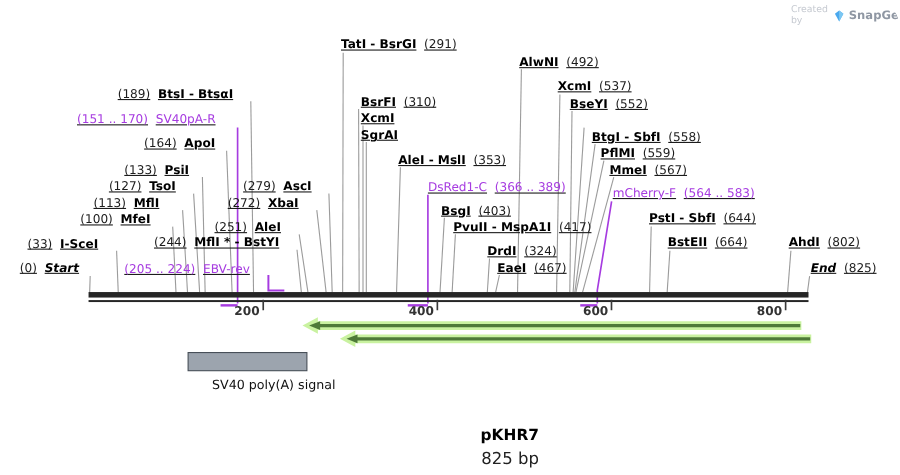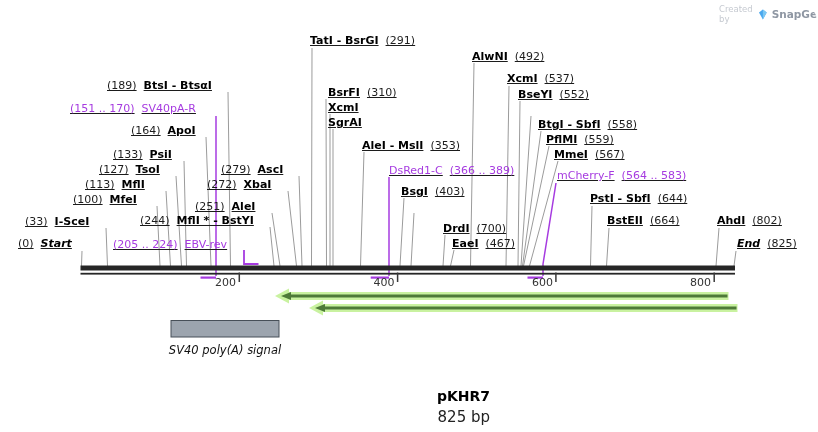--- a/index.html
+++ b/index.html
@@ -6,23 +6,23 @@
   .canvas{position:relative;width:818px;height:432px;background:#fff;overflow:hidden;
           font-family:"DejaVu Sans",sans-serif;border-radius:25px;}
   svg.layer{position:absolute;left:0;top:0;}
   .lbl{position:absolute;white-space:nowrap;font-size:11px;line-height:13px;color:#1c1c1c;text-decoration:underline;}
   .lbl .name{font-weight:bold;color:#000;}
   .lbl .pos{font-weight:normal;color:#1c1c1c;}
   .pre{margin-right:7px;}
   .post{margin-left:7px;}
   .lbl.purple .name,.lbl.purple .pos{color:#A63BE0;font-weight:normal;text-align:center;}
   .lbl.se .name{font-style:italic;}
-  .tick-num{position:absolute;width:40px;text-align:right;font-size:11px;color:#333;}
-  .feat-lbl{position:absolute;left:145px;top:343px;width:160px;text-align:center;
-            font-size:11.5px;color:#111;font-style:italic;}
+  .tick-num{position:absolute;width:40px;text-align:right;font-size:11px;color:#333;font-weight:bold;}
+  .feat-lbl{position:absolute;left:145px;top:343px;width:160px;text-align:right;
+            font-size:11.5px;color:#111;}
   .title{position:absolute;left:330px;top:388px;width:160px;text-align:right;}
   .title .t1{font-size:14px;font-weight:bold;color:#000;}
   .title .t2{font-size:15px;color:#222;margin-top:4px;}
   .wm{position:absolute;left:719px;top:4px;display:flex;align-items:center;gap:4px;}
   .wm-created{font-size:8.5px;color:#c6cad1;}
   .wm-brand{font-size:10.5px;font-weight:600;color:#8f97a3;}
 </style>
 </head>
 <body>
 
@@ -125,21 +125,22 @@
   <div class="lbl" style="left:207px;top:178px"><span class="pos pre">(272)</span><span class="name">XbaI</span></div>
   <div class="lbl" style="left:221px;top:163px"><span class="pos pre">(279)</span><span class="name">AscI</span></div>
 
   <div class="lbl" style="left:310px;top:34px"><span class="name">TatI - BsrGI</span><span class="pos post">(291)</span></div>
   <div class="lbl" style="left:328px;top:86px"><span class="name">BsrFI</span><span class="pos post">(310)</span></div>
   <div class="lbl" style="left:328px;top:101px"><span class="name">XcmI</span></div>
   <div class="lbl" style="left:328px;top:116px"><span class="name">SgrAI</span></div>
   <div class="lbl" style="left:362px;top:139px"><span class="name">AleI - MslI</span><span class="pos post">(353)</span></div>
   <div class="lbl purple" style="left:389px;top:164px"><span class="name">DsRed1-C</span><span class="pos post">(366 .. 389)</span></div>
   <div class="lbl" style="left:401px;top:185px"><span class="name">BsgI</span><span class="pos post">(403)</span></div>
-  <div class="lbl" style="left:443px;top:222px"><span class="name">DrdI</span><span class="pos post">(700)</span></div>
+  <div class="lbl" style="left:412px;top:200px"><span class="name">PvuII - MspA1I</span><span class="pos post">(417)</span></div>
+  <div class="lbl" style="left:443px;top:222px"><span class="name">DrdI</span><span class="pos post">(324)</span></div>
   <div class="lbl" style="left:452px;top:237px"><span class="name">EaeI</span><span class="pos post">(467)</span></div>
   <div class="lbl" style="left:472px;top:50px"><span class="name">AlwNI</span><span class="pos post">(492)</span></div>
   <div class="lbl" style="left:507px;top:72px"><span class="name">XcmI</span><span class="pos post">(537)</span></div>
   <div class="lbl" style="left:518px;top:88px"><span class="name">BseYI</span><span class="pos post">(552)</span></div>
   <div class="lbl" style="left:538px;top:118px"><span class="name">BtgI - SbfI</span><span class="pos post">(558)</span></div>
   <div class="lbl" style="left:546px;top:133px"><span class="name">PflMI</span><span class="pos post">(559)</span></div>
   <div class="lbl" style="left:554px;top:148px"><span class="name">MmeI</span><span class="pos post">(567)</span></div>
   <div class="lbl purple" style="left:557px;top:169px"><span class="name">mCherry-F</span><span class="pos post">(564 .. 583)</span></div>
   <div class="lbl" style="left:590px;top:192px"><span class="name">PstI - SbfI</span><span class="pos post">(644)</span></div>
   <div class="lbl" style="left:607px;top:214px"><span class="name">BstEII</span><span class="pos post">(664)</span></div>

